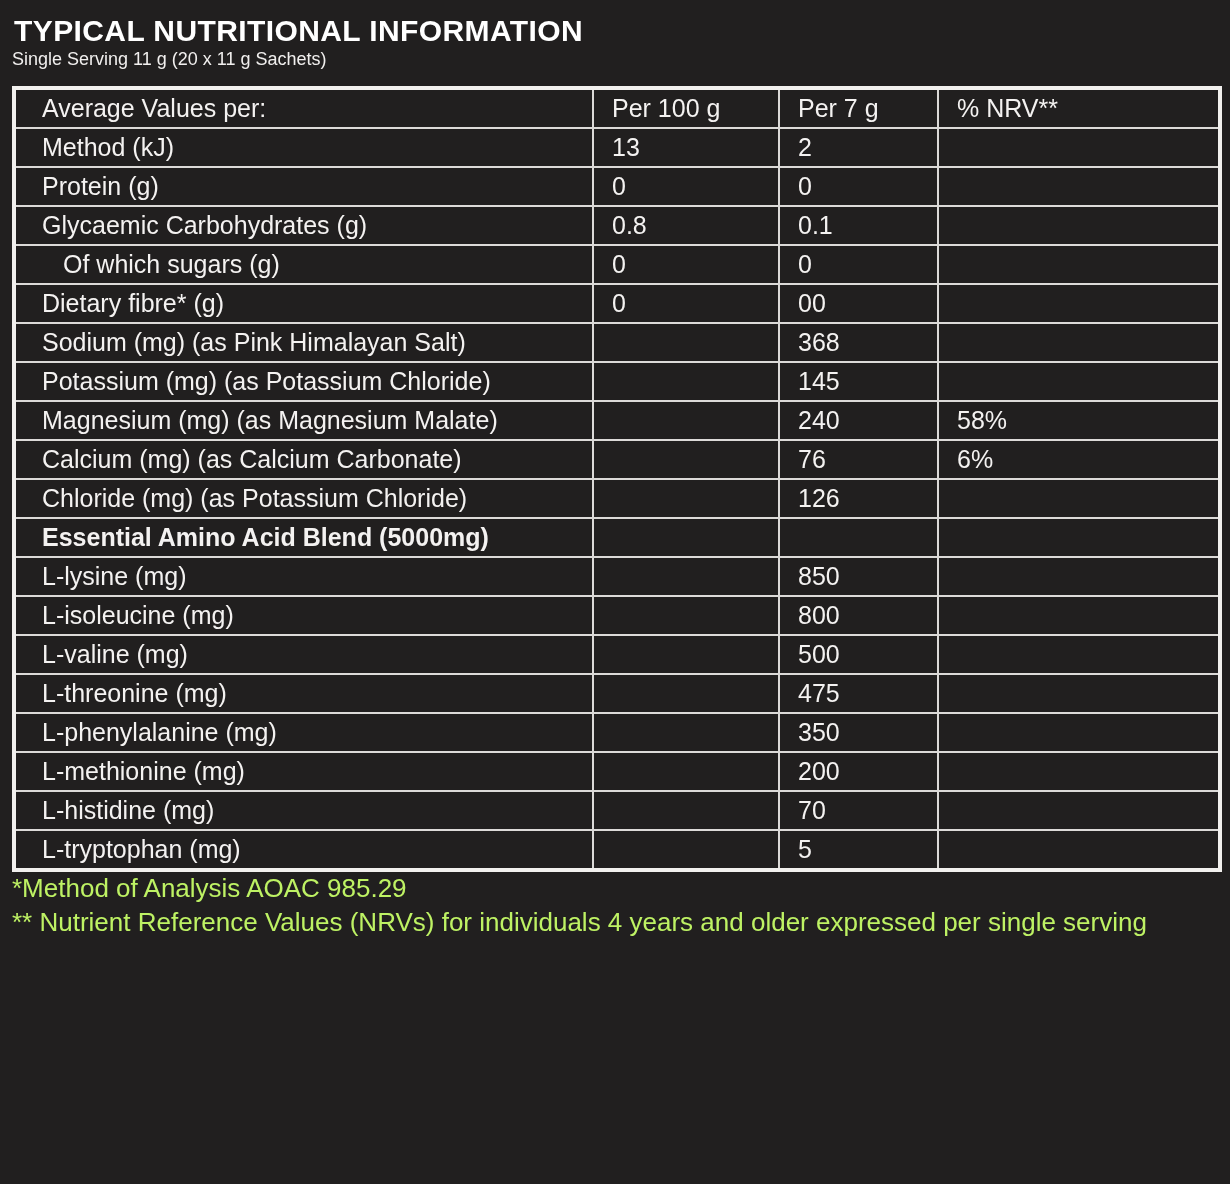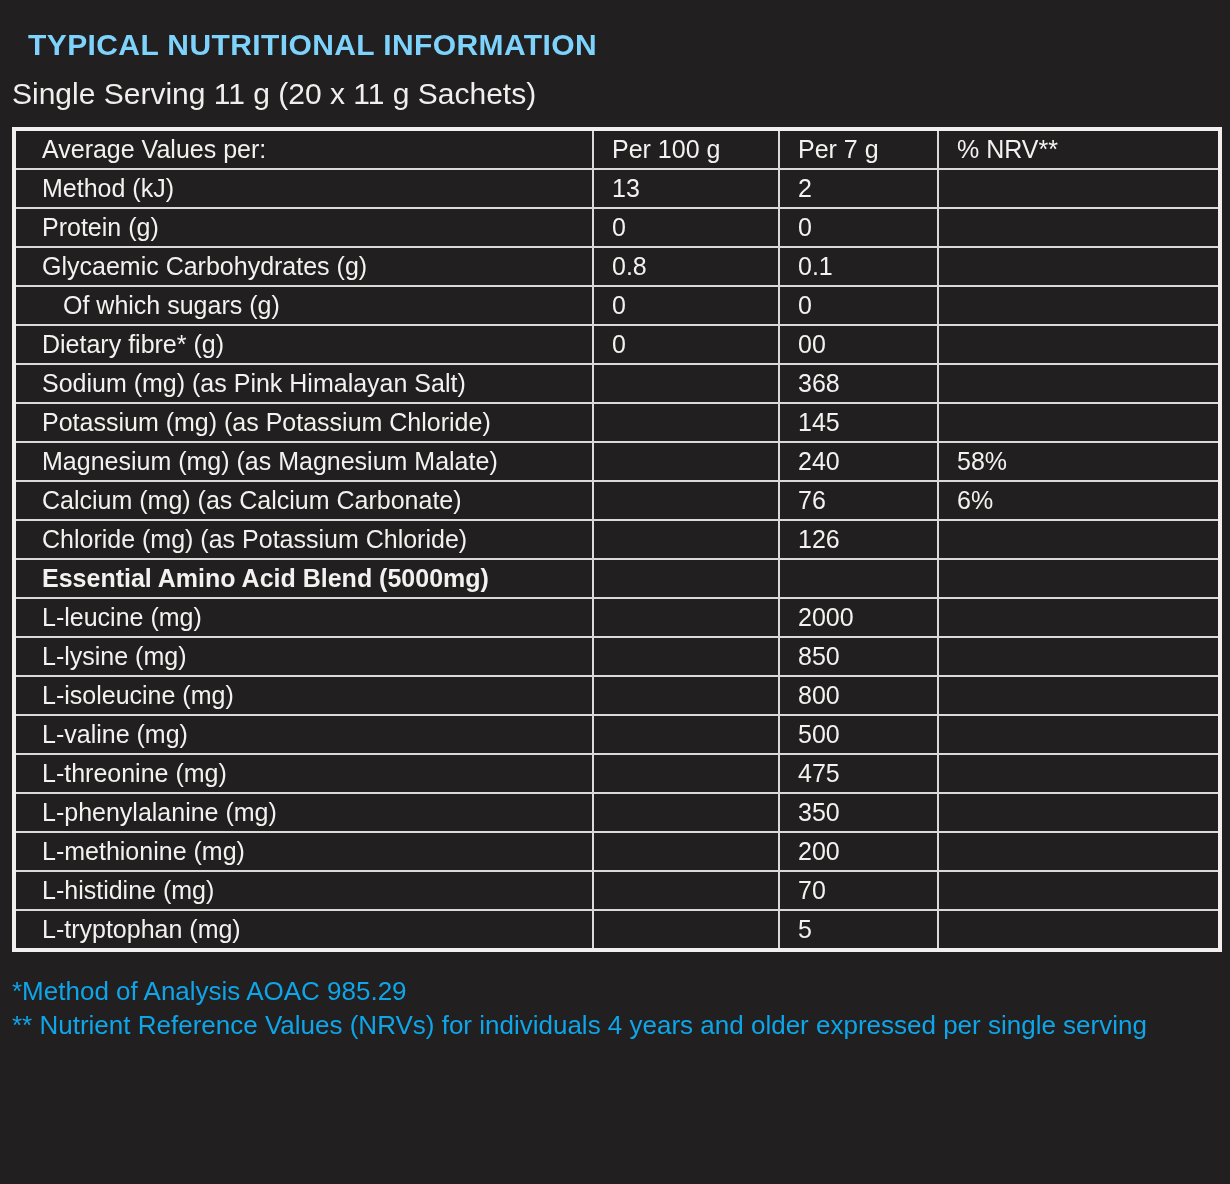--- a/index.html
+++ b/index.html
@@ -12,29 +12,29 @@
     background: var(--bg, #211f1f);
     color: var(--text, #f4f2f1);
     font-family: "Liberation Sans", sans-serif;
     box-sizing: border-box;
     overflow: hidden;
   }
   .page {
     padding: 13px 12px 0 12px;
   }
   .title {
-    margin: 16px;
+    margin: 2px;
     font-size: 30px;
     font-weight: 900;
     letter-spacing: 0.4px;
     line-height: 1.08;
-    color: #7dd3fc;
+    color: #ffffff;
   }
   .subtitle {
-    font-size: 30px;
+    font-size: 18px;
     font-weight: 400;
     color: #f1efee;
   }
   table.nutrition-table {
     border-collapse: collapse;
     table-layout: fixed;
     width: 1206px;
     margin-top: 16px;
     border: 4px solid var(--line-outer, #f2f0ee);
   }
@@ -52,24 +52,23 @@
     padding: 0 4px 0 18px;
     white-space: nowrap;
     overflow: hidden;
     line-height: 37px;
   }
   th { font-weight: 400; }
   th.label-col, td.label-cell { padding-left: 26px; }
   tr.indented td.label-cell { padding-left: 47px; }
   tr.section td.label-cell { font-weight: 700; }
   .footnotes {
-    margin-top: 23px;
     font-size: 26px;
     line-height: 1.3;
-    color: #0ea5e9;
+    color: #bef264;
   }
 </style>
 </head>
 <body style="--bg: #211f1f; --text: #f4f2f1; --line-inner: #dcdad8; --line-outer: #f2f0ee;">
 
 <div class="page">
 
   <h1 class="title">TYPICAL NUTRITIONAL INFORMATION</h1>
 
   <div class="subtitle">Single Serving 11 g (20 x 11 g Sachets)</div>
@@ -150,26 +149,20 @@
           <td>126</td>
           <td></td>
         </tr>
         <tr class="section">
           <td class="label-cell">Essential Amino Acid Blend (5000mg)</td>
           <td></td>
           <td></td>
           <td></td>
         </tr>
         <tr class="normal">
-          <td class="label-cell">L-leucine (mg)</td>
-          <td></td>
-          <td>2000</td>
-          <td></td>
-        </tr>
-        <tr class="normal">
           <td class="label-cell">L-lysine (mg)</td>
           <td></td>
           <td>850</td>
           <td></td>
         </tr>
         <tr class="normal">
           <td class="label-cell">L-isoleucine (mg)</td>
           <td></td>
           <td>800</td>
           <td></td>

